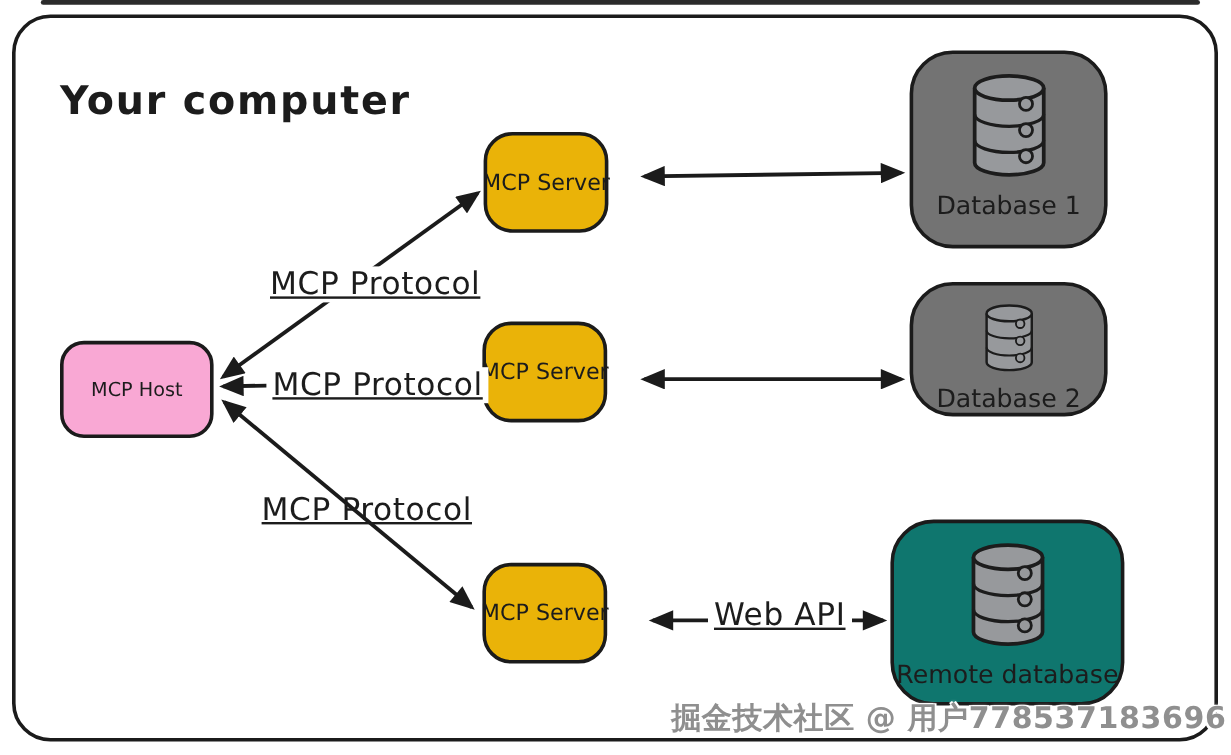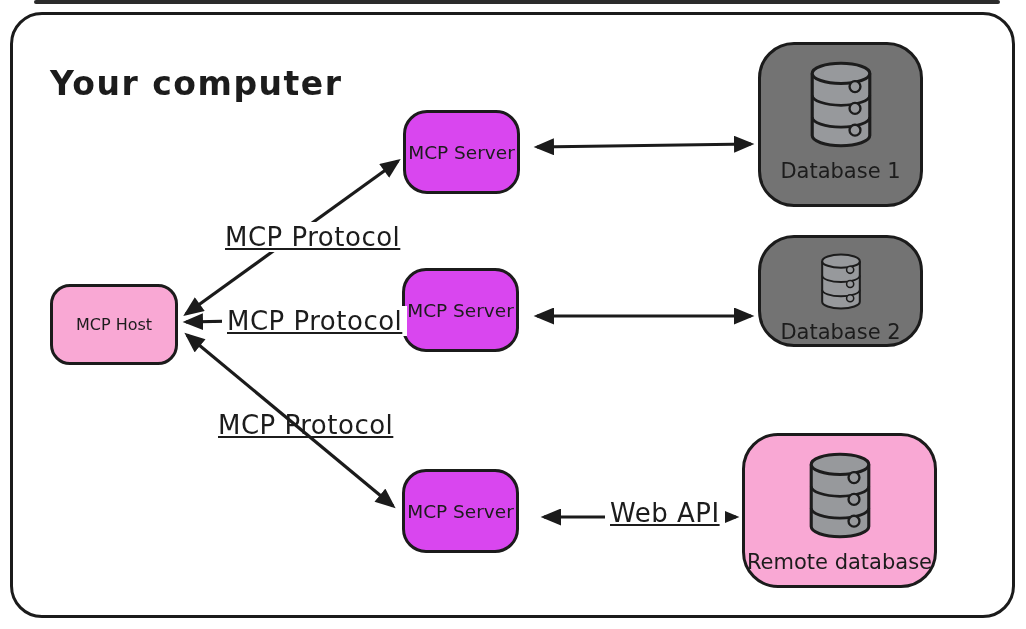--- a/index.html
+++ b/index.html
@@ -23,41 +23,41 @@
   .edges { position:absolute; left:0; top:0; width:1026px; height:629px; }
   .node {
     position:absolute; box-sizing:border-box; border:3px solid #1b1b1b;
     display:flex; align-items:center; justify-content:center;
     white-space:nowrap; font-weight:500;
   }
   .host {
     left:50px; top:284px; width:128px; height:81px; border-radius:20px;
     background:#f9a8d4; font-size:16px;
   }
-  .server { background:#d946ef; width:117px; height:84px; border-radius:24px; font-size:18.5px; }
+  .server { background:#eab308; width:104px; height:84px; border-radius:24px; font-size:18.5px; }
   .s1 { left:403px; top:110px; }
   .s2 { left:402px; top:268px; }
   .s3 { left:402px; top:469px; }
   .dbbox {
     background:#737373; border-radius:36px; flex-direction:column;
     justify-content:flex-start; padding-top:14px; font-size:21px;
   }
   .dbbox .dblabel { margin-top:9px; }
   .db1 { left:758px; top:42px; width:165px; height:165px; }
   .db2 { left:758px; top:235px; width:165px; height:112px; }
-  .remote { left:742px; top:433px; width:195px; height:155px; background:#f9a8d4; }
+  .remote { left:742px; top:433px; width:195px; height:155px; background:#0f766e; }
   .edge-label {
     position:absolute; font-size:26px; letter-spacing:0.5px;
     white-space:nowrap; color:#1c1c1c;text-decoration:underline;
   }
   .cut { background:#ffffff; padding:0 5px; }
   .l1 { left:220px; top:222px; }
   .l2 { left:222px; top:306px; }
   .l3 { left:218px; top:410px; }
-  .l6 { left:590px; top:498px;margin-left:15px; }
+  .l6 { left:590px; top:498px; }
   .watermark {
     position:absolute; right:4px; top:582px; font-size:25px; font-weight:700;
     color:#8f8f8f; letter-spacing:0.5px; white-space:nowrap;
     text-shadow:-1.5px -1.5px 0 #fff, 1.5px -1.5px 0 #fff,
                 -1.5px 1.5px 0 #fff, 1.5px 1.5px 0 #fff, 0 0 3px #fff;
   }
 </style>
 </head>
 <body>
 
@@ -133,14 +133,15 @@
       <circle cx="63" cy="91" r="7" fill="#97999c" stroke="#1c1c1c" stroke-width="3"></circle>
     </svg>
     <span class="dblabel">Remote database</span>
   </div>
 
   <div class="edge-label cut l1">MCP Protocol</div>
   <div class="edge-label cut l2">MCP Protocol</div>
   <div class="edge-label l3">MCP Protocol</div>
   <div class="edge-label cut l6">Web API</div>
 
+  <div class="watermark">掘金技术社区 @ 用户778537183696</div>
 
 </div>
 
 </body></html>

